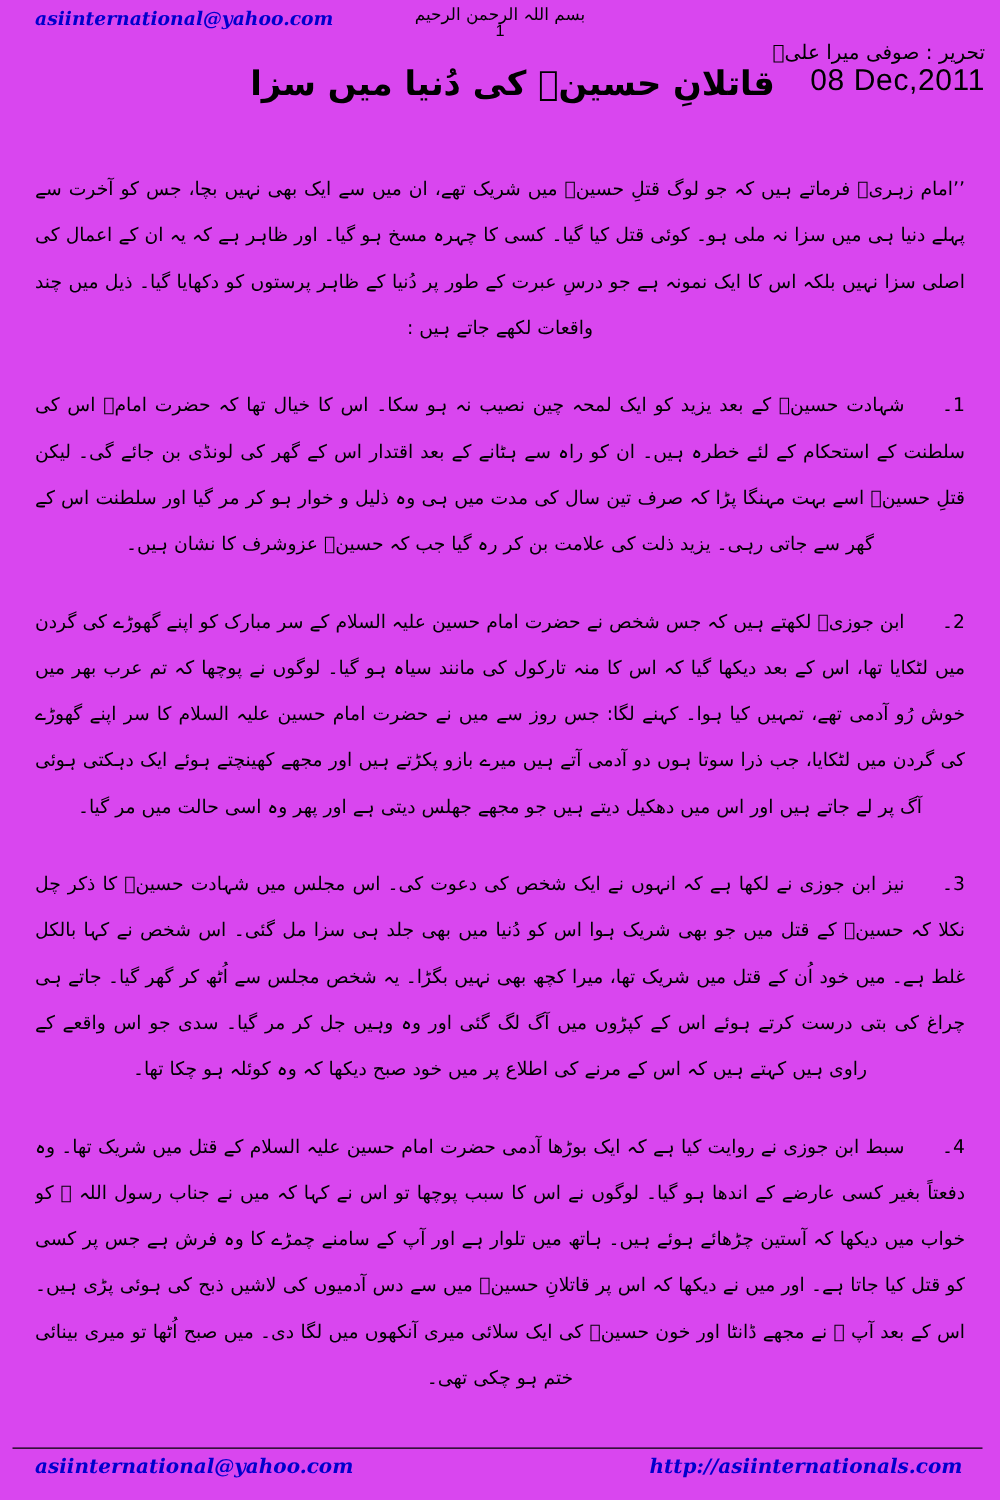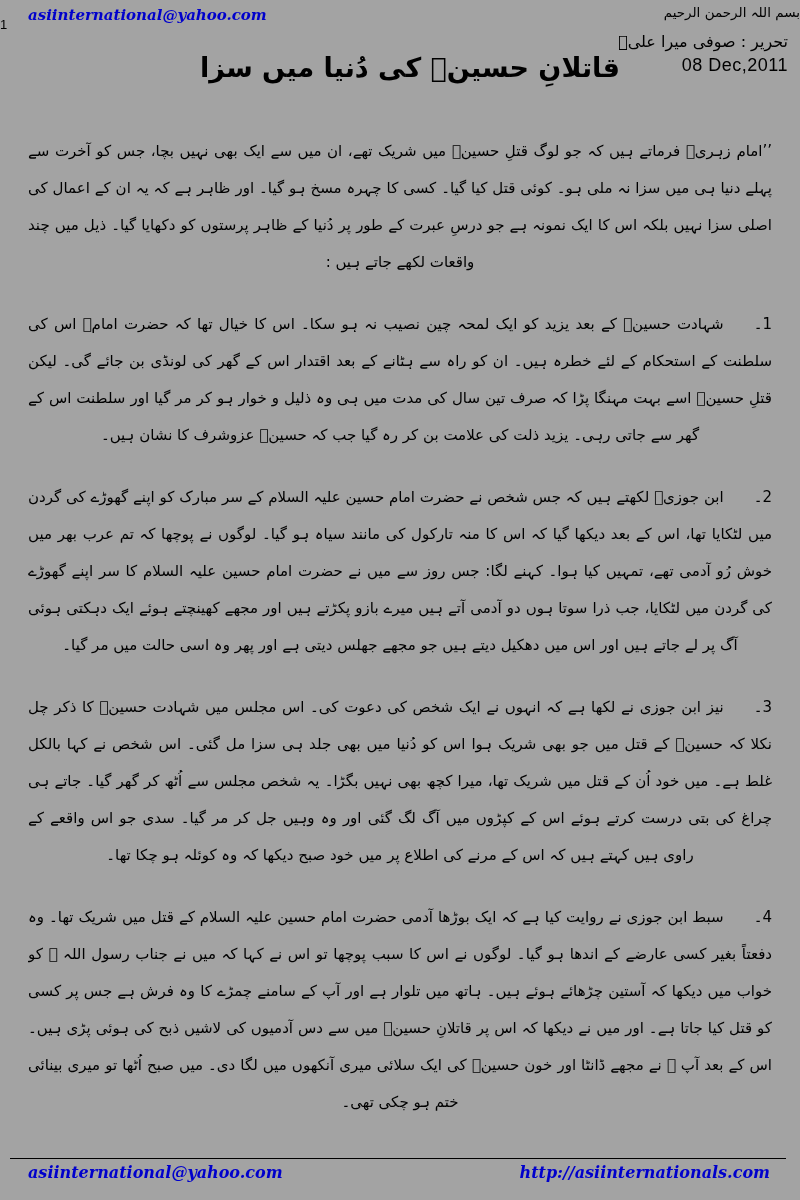--- a/index.html
+++ b/index.html
@@ -2,46 +2,46 @@
 <html><head>
 <meta charset="utf-8">
 <style>
   * { margin: 0; padding: 0; box-sizing: border-box; }
   html, body { background: #e8e8e8; }
   .page {
     position: relative;
     width: 800px;
     height: 1200px;
     margin: 0 auto;
-    background: #a3a3a3;
+    background: #d946ef;
     overflow: hidden;
     font-family: "DejaVu Sans", sans-serif;
     color: #000000;
   }
 
   
   .header { position: absolute; top: 0; left: 0; right: 0; height: 130px; }
   .email-top {
     position: absolute; top: 6px; left: 28px;
     font-family: "DejaVu Serif", serif;
     font-style: italic; font-weight: bold;
     font-size: 15px; color: #0000cc;
     text-decoration: none;
   }
-  .bismillah-wrap { position: absolute; top: 5px; left: 0; right: 0; }
+  .bismillah-wrap { position: absolute; top: 5px; left: 0; right: 0; text-align: center; }
   .bismillah { font-size: 13.5px; line-height: 15px; direction: rtl; }
   .page-number {
     font-family: "Liberation Sans", sans-serif;
     font-size: 13px; line-height: 12px; margin-top: -1px;
   }
   .author-block { position: absolute; top: 30px; right: 12px; text-align: right; }
   .author-line { direction: rtl; font-size: 16px; line-height: 24px; }
   .date-line {
     font-family: "Liberation Sans", sans-serif;
-    font-size: 18px; line-height: 22px; letter-spacing: 0.5px;
+    font-size: 24px; line-height: 22px; letter-spacing: 0.5px;
   }
   .doc-title {
     position: absolute; top: 48px; left: 0; right: 0;
     text-align: center; direction: rtl;
     font-size: 27px; font-weight: bold; line-height: 40px; padding-left: 20px;
   }
 
   
   .body {
     position: absolute; top: 133px; left: 28px; right: 28px;

